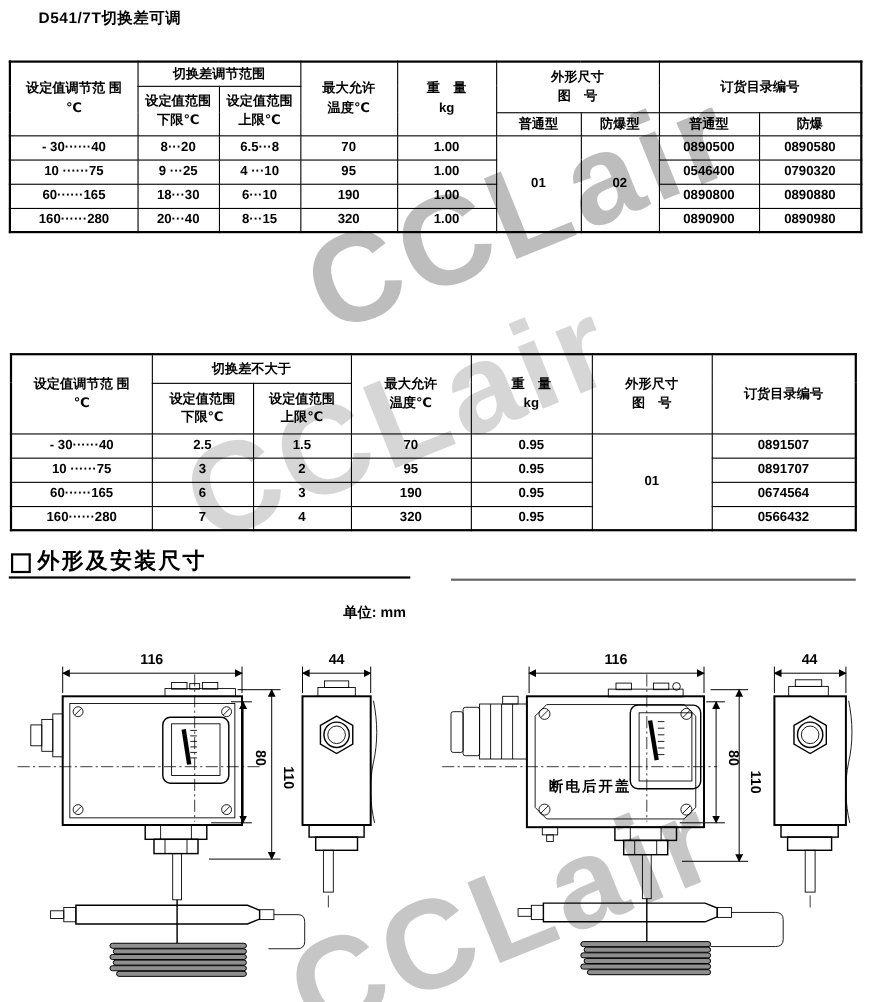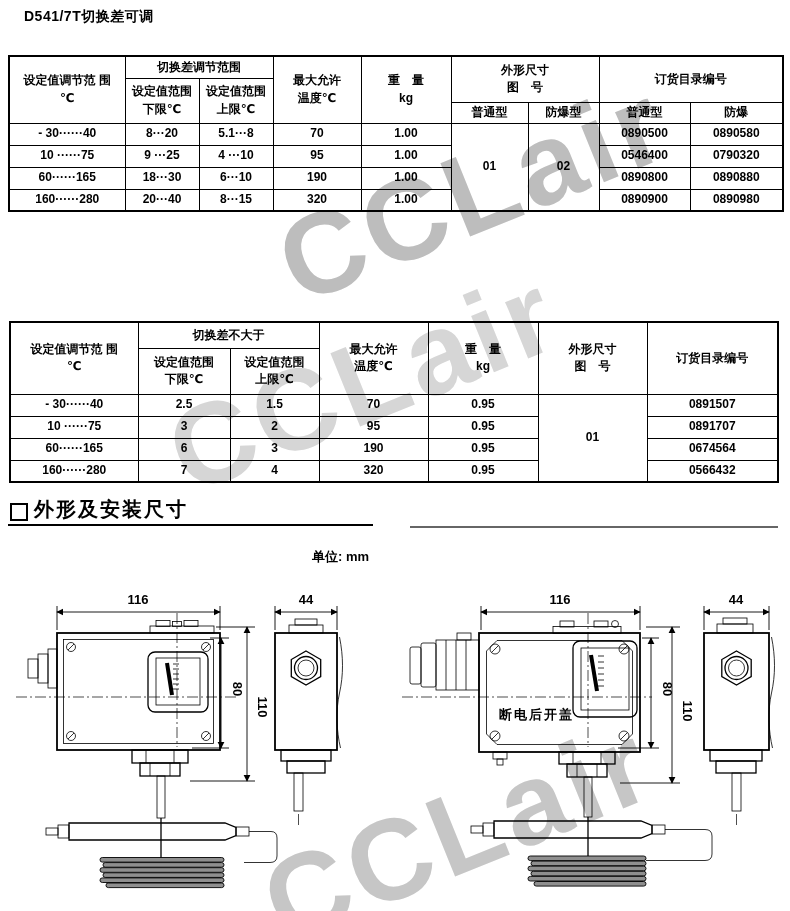--- a/index.html
+++ b/index.html
@@ -7,21 +7,21 @@
         font-family:"Liberation Sans","DejaVu Sans",sans-serif;color:#000;}
   
   .wm{position:absolute;z-index:0;font-weight:700;font-size:115px;line-height:1;
       white-space:nowrap;letter-spacing:5px;pointer-events:none;
       font-family:"Liberation Sans",sans-serif;}
   .wm1{left:270px;top:135px;color:#bdbdbd;transform:rotate(-22deg);}
   .wm2{left:160px;top:325px;color:#d6d6d6;transform:rotate(-22deg);}
   .wm3{left:255px;top:775px;color:#c6c6c6;transform:rotate(-22deg);}
   
   .doc-title{position:absolute;z-index:2;font-weight:700;font-size:14px;letter-spacing:.5px;}
-  .t1-title{left:24px;top:8px;}
+  .t1-title{left:35px;top:8px;}
   .t2-title{left:38px;top:279px;}
   
   table.spec{position:absolute;z-index:1;border-collapse:collapse;table-layout:fixed;
              border:2px solid #000;background:transparent;}
   .spec th,.spec td{border:1px solid #000;font-weight:700;font-size:12px;text-align:center;
              vertical-align:middle;padding:0 1px;white-space:pre-line;line-height:1.45;}
   .t1{left:8px;top:55px;width:774px;}
   .t2{left:9px;top:321px;width:768px;}
   .t1 tr.hA{height:22px;} .t1 tr.hB{height:24px;} .t1 tr.hC{height:21px;}
   .t1 tbody tr{height:22px;}
@@ -92,21 +92,21 @@
         <th>普通型</th>
         <th>防爆型</th>
         <th>普通型</th>
         <th>防爆</th>
       </tr>
     </thead>
     <tbody>
       <tr>
         <td>- 30······40</td>
         <td>8···20</td>
-        <td>5.1···8</td>
+        <td>6.5···8</td>
         <td>70</td>
         <td>1.00</td>
         <td rowspan="4">01</td>
         <td rowspan="4">02</td>
         <td>0890500</td>
         <td>0890580</td>
       </tr>
       <tr>
         <td>10 ······75</td>
         <td>9 ···25</td>

